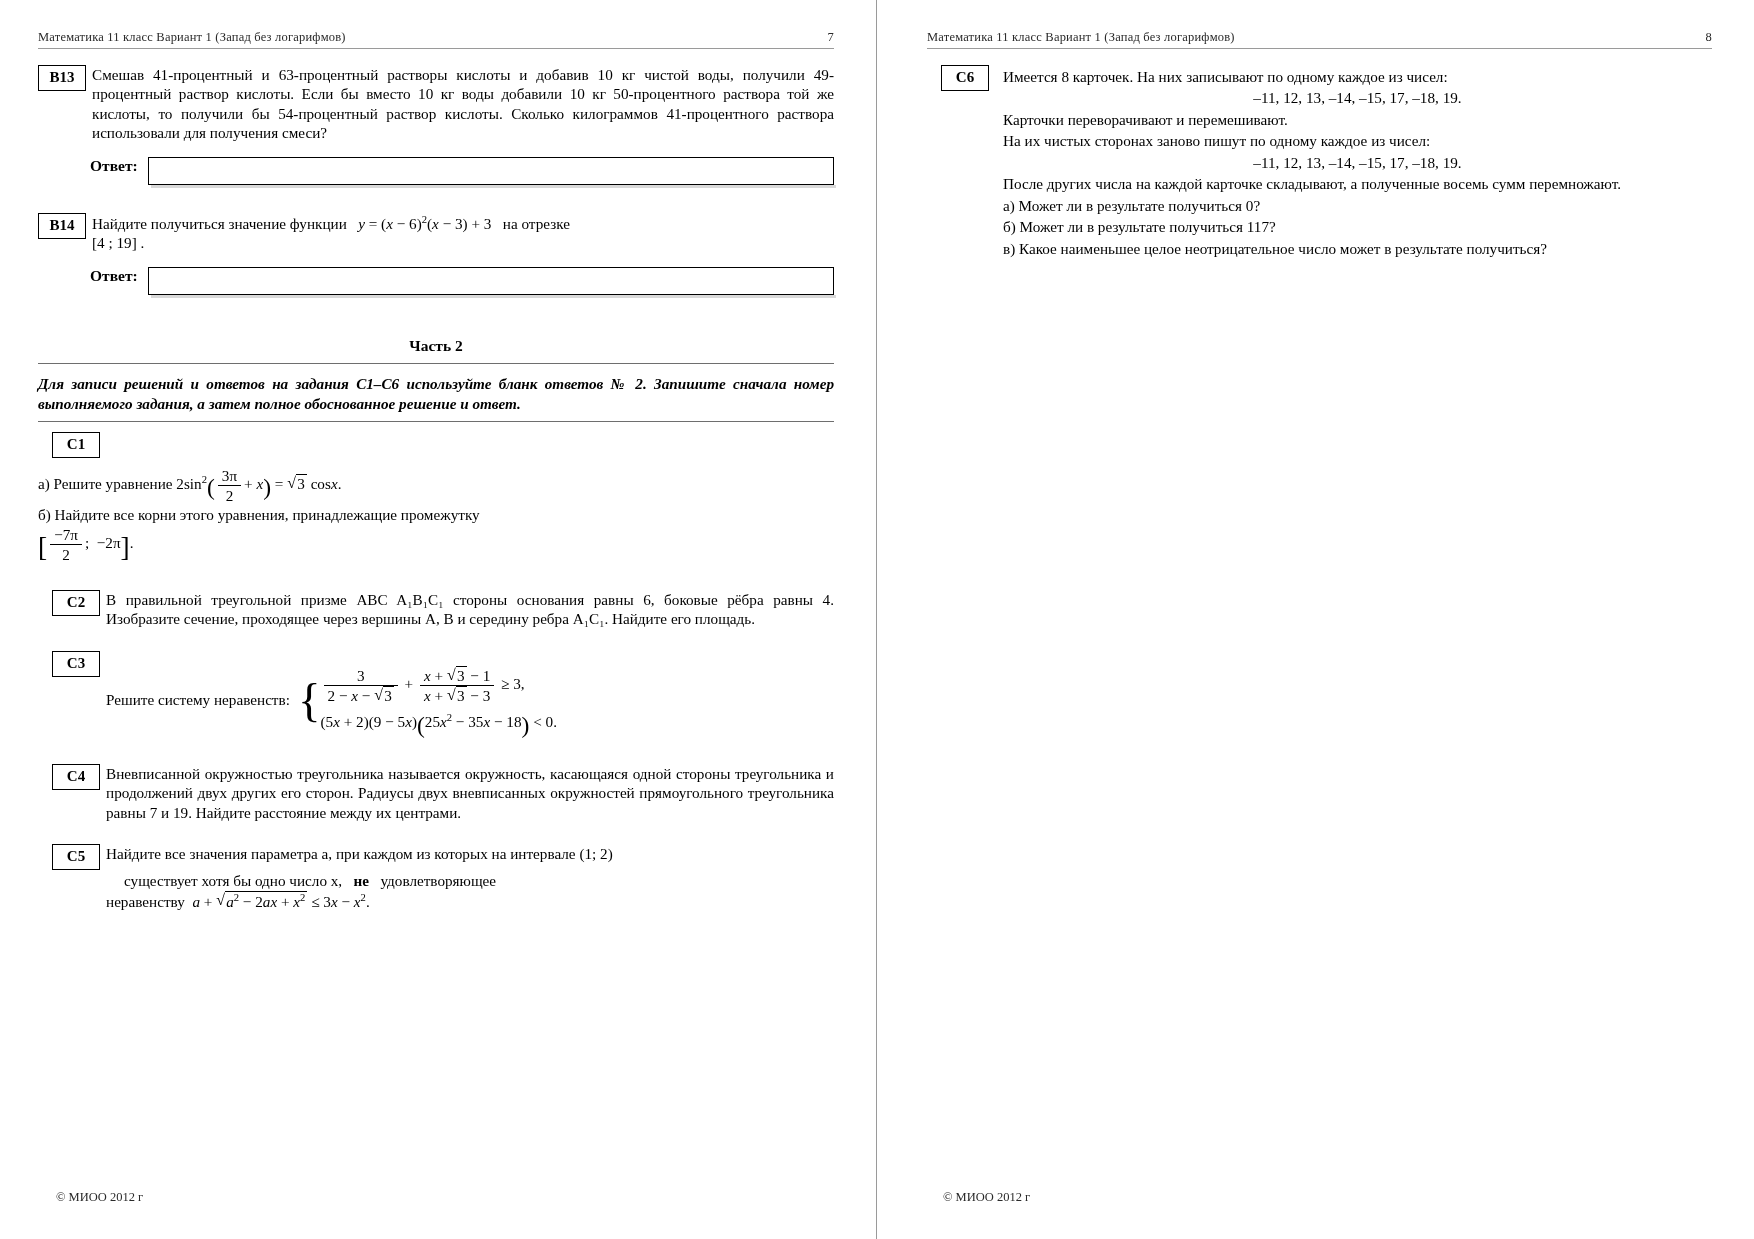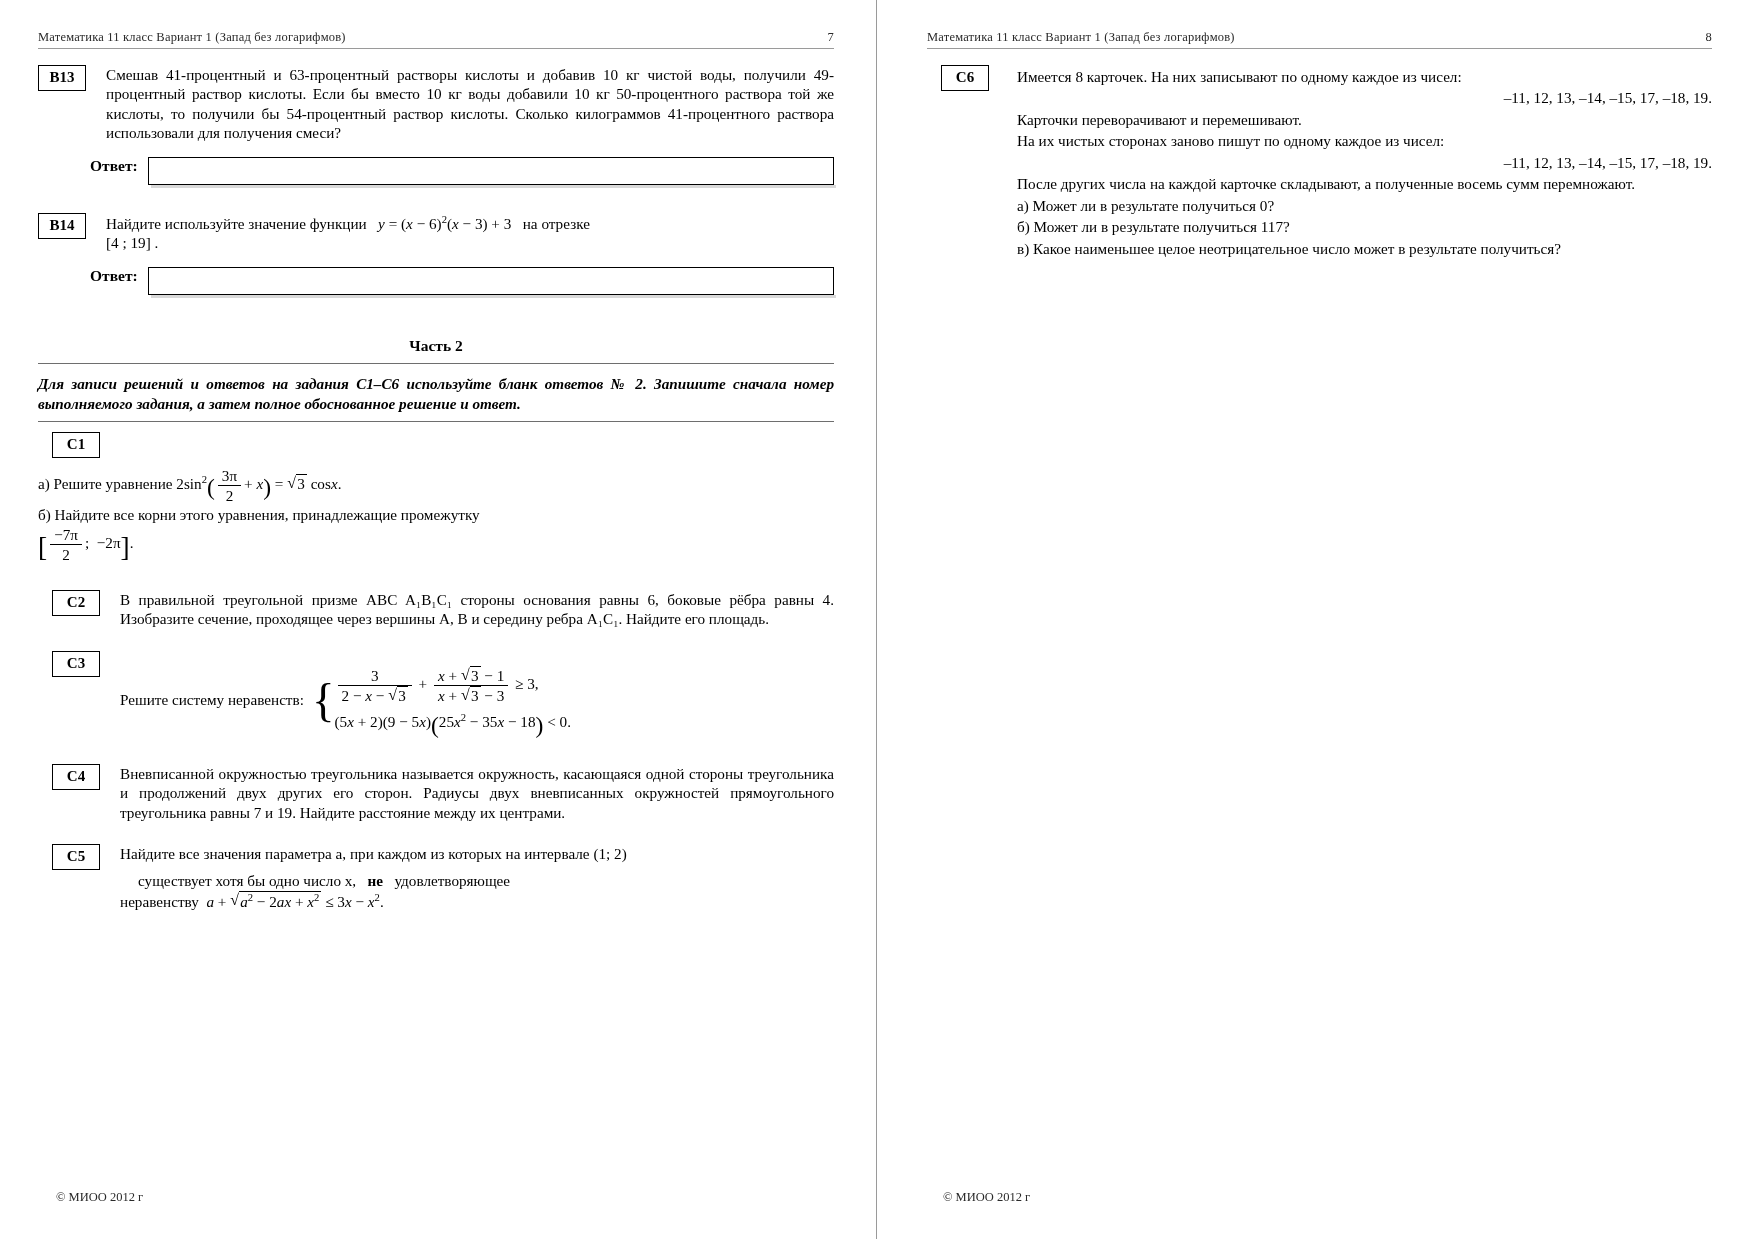--- a/index.html
+++ b/index.html
@@ -54,35 +54,35 @@
     align-items: flex-start;
   }
   .tag {
     flex: 0 0 auto;
     border: 1px solid #000;
     font-family: "Liberation Serif", serif;
     font-weight: bold;
     font-size: 15px;
     line-height: 1;
     padding: 4px 9px 5px 9px;
-    margin-right: 20px;
+    margin-right: 6px;
     background: #fff;
     min-width: 28px;
     text-align: center;
   }
   .tag.indent { margin-left: 14px; }
   .body {
     flex: 1 1 auto;
     font-size: 15.2px;
     line-height: 1.28;
     text-align: justify;
     text-justify: inter-word;
   }
   .body p { margin: 0; }
-  .centered { text-align: right; }
+  .centered { text-align: center; }
   .noindent { text-align: left; }
 
   .answer-row {
     display: flex;
     align-items: flex-start;
     margin-top: 14px;
     margin-left: 52px;
   }
   .answer-label {
     font-weight: bold;
@@ -220,21 +220,21 @@
     </div>
     <div class="answer-row">
       <span class="answer-label">Ответ:</span>
       <span class="answer-box"></span>
     </div>
 
     <div class="task" style="margin-top:28px;">
       <div class="tag">B14</div>
       <div class="body">
         <p>
-          <span>Найдите  используйте  значение  функции</span>
+          <span>Найдите  получиться  значение  функции</span>
           &nbsp;&nbsp;<span class="nowrap"><span class="mi">y</span> = (<span class="mi">x</span> − 6)<sup>2</sup>(<span class="mi">x</span> − 3) + 3</span>&nbsp;&nbsp;
           <span>на  отрезке</span>
         </p>
         <p class="noindent">[4 ; 19] .</p>
       </div>
     </div>
     <div class="answer-row">
       <span class="answer-label">Ответ:</span>
       <span class="answer-box"></span>
     </div>

